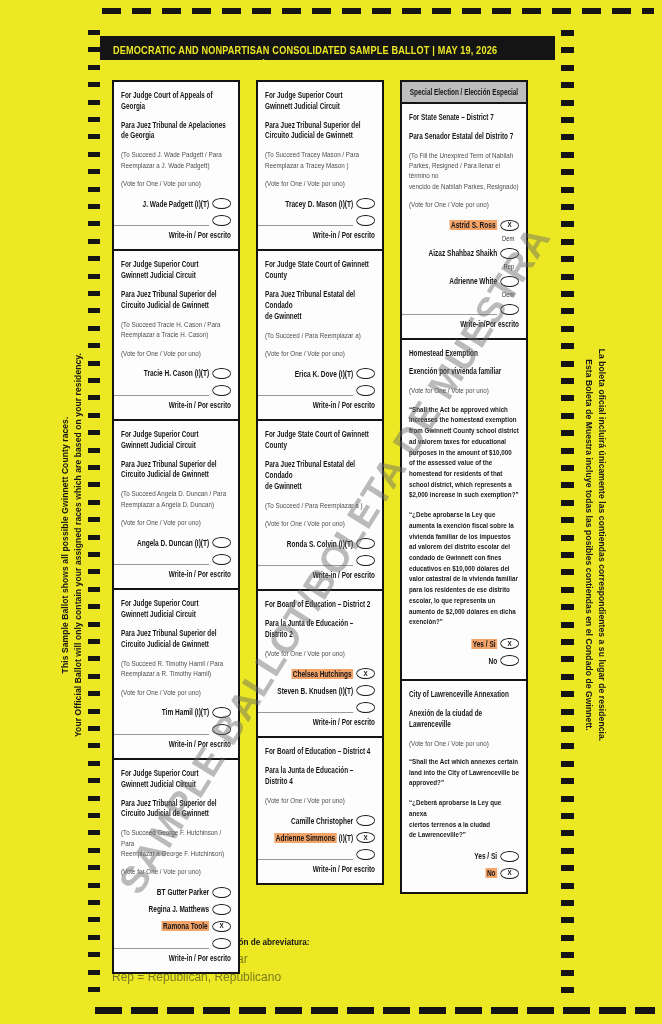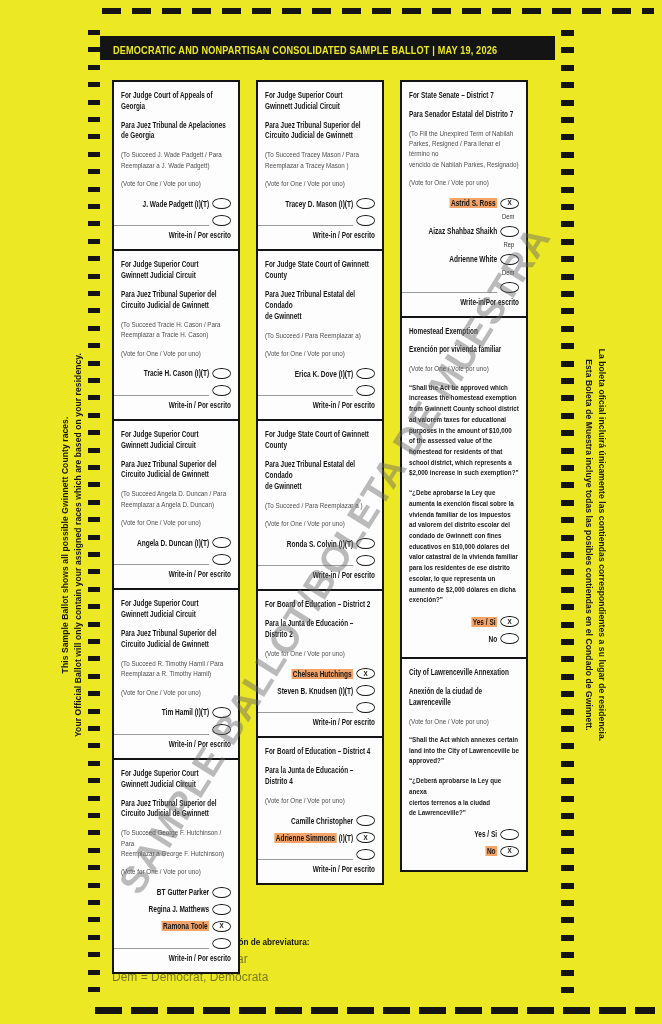--- a/index.html
+++ b/index.html
@@ -282,20 +282,23 @@
         </div>
         <div class="cand-row">
           <span class="wline"></span>
           <span class="oval"></span>
         </div>
         <div class="wlabel">Write-in / Por escrito</div>
       </div>
     </section>
   </div>
 <div class="bcol" id="col-3">
+    <div class="special-bar">
+      <div class="sq">Special Election / Elección Especial</div>
+    </div>
     <section class="contest">
       <div class="sq">
         <div class="c-title">For State Senate – District 7</div>
         <div class="c-title">Para Senador Estatal del Distrito 7</div>
         <div class="c-note">(To Fill the Unexpired Term of Nabilah
 Parkes, Resigned / Para llenar el término no
 vencido de Nabilah Parkes, Resignado)</div>
         <div class="c-note">(Vote for One / Vote por uno)</div>
         <div class="cand-row">
           <span class="cand-name"><span class="hl">Astrid S. Ross</span></span>
@@ -360,14 +363,14 @@
 <div class="watermark">SAMPLE BALLOT/BOLETA DE MUESTRA</div>
 
 <div class="side side-l" id="side-l1">This Sample Ballot shows all possible Gwinnett County races.</div>
 <div class="side side-l" id="side-l2">Your Official Ballot will only contain your assigned races which are based on your residency.</div>
 <div class="side side-r" id="side-r1">Esta Boleta de Muestra incluye todas las posibles contiendas en el Condado de Gwinnett.</div>
 <div class="side side-r" id="side-r2">La boleta oficial incluirá únicamente las contiendas correspondientes a su lugar de residencia.</div>
 
 <div class="abbrev">
   <div class="abbrev-title">Abbreviation Definition / Definición de abreviatura:</div>
   <div class="abbrev-item">(I)(T) = Incumbent, Titular</div>
-  <div class="abbrev-item">Dem = Democrat, Demócrata</div>
+  <div class="abbrev-item">Rep = Republican, Republicano</div>
 </div>
 
 </body></html>

